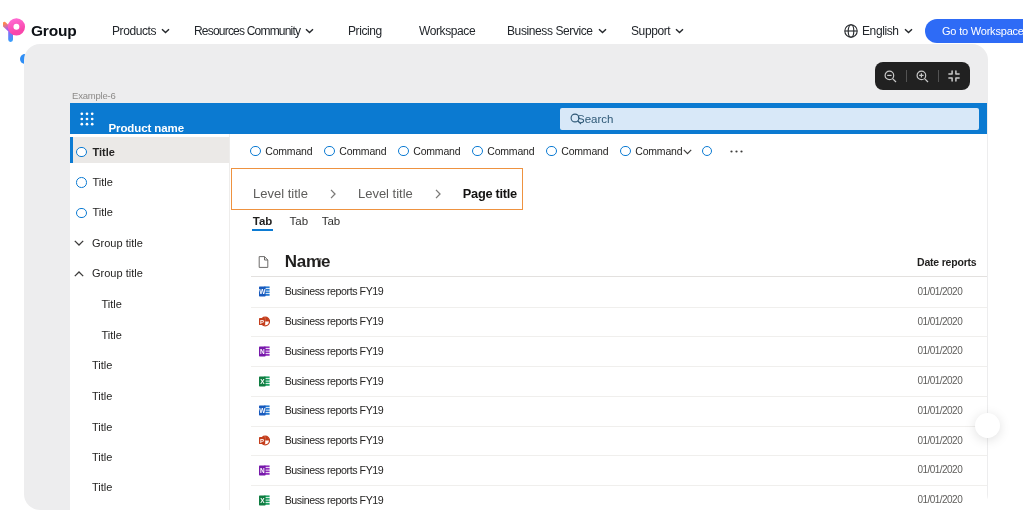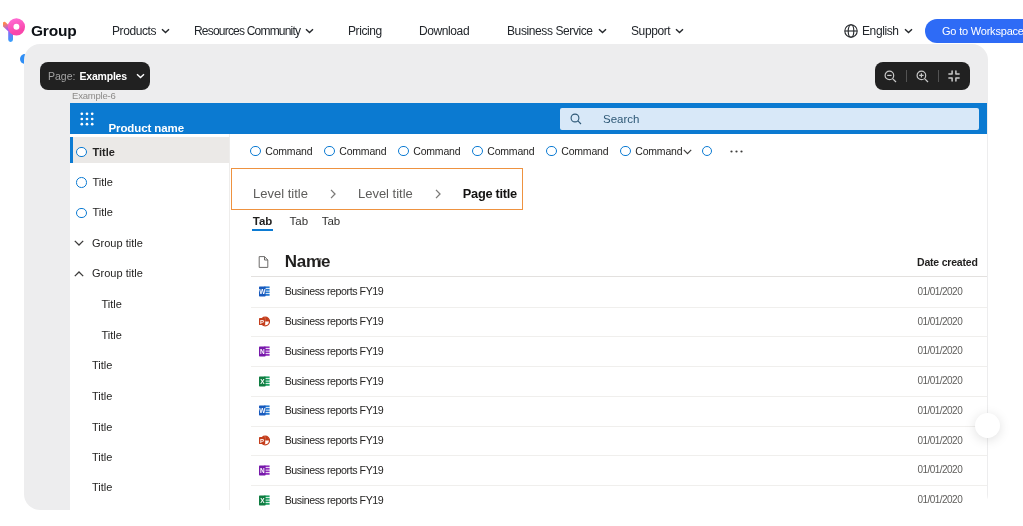--- a/index.html
+++ b/index.html
@@ -55,48 +55,41 @@
 
   <div class="nav-item" style="left:104px;margin-left:8px;">Products
     <svg width="9" height="6" viewBox="0 0 9 6">
         <path d="M1 1.2 L4.5 4.6 L8 1.2" fill="none" stroke="#25282c" stroke-width="1.4"></path>
       </svg></div>
   <div class="nav-item" style="left:194px; letter-spacing:-0.8px;">Resources Community
     <svg width="9" height="6" viewBox="0 0 9 6">
         <path d="M1 1.2 L4.5 4.6 L8 1.2" fill="none" stroke="#25282c" stroke-width="1.4"></path>
       </svg></div>
   <div class="nav-item" style="left:348px;">Pricing</div>
-  <div class="nav-item" style="left:419px;">Download</div>
+  <div class="nav-item" style="left:419px;">Workspace</div>
   <div class="nav-item" style="left:507px;">Business Service
     <svg width="9" height="6" viewBox="0 0 9 6">
         <path d="M1 1.2 L4.5 4.6 L8 1.2" fill="none" stroke="#25282c" stroke-width="1.4"></path>
       </svg></div>
   <div class="nav-item" style="left:631px;">Support
     <svg width="9" height="6" viewBox="0 0 9 6">
         <path d="M1 1.2 L4.5 4.6 L8 1.2" fill="none" stroke="#25282c" stroke-width="1.4"></path>
       </svg></div>
   <svg class="abs" style="left:844px; top:24px;" width="14" height="14" viewBox="0 0 14 14">
     <circle cx="7" cy="7" r="6.2" fill="none" stroke="#25282c" stroke-width="1.1"></circle>
     <ellipse cx="7" cy="7" rx="2.8" ry="6.2" fill="none" stroke="#25282c" stroke-width="1.1"></ellipse>
     <path d="M0.9 7 L13.1 7" stroke="#25282c" stroke-width="1.1"></path>
   </svg>
   <div class="nav-item" style="left:862px;">English
     <svg width="9" height="6" viewBox="0 0 9 6">
         <path d="M1 1.2 L4.5 4.6 L8 1.2" fill="none" stroke="#25282c" stroke-width="1.4"></path>
       </svg></div>
   <div class="abs" style="left:925px; top:18.5px; width:110px; height:24px; background:#2e6bf6;
     border-radius:13px; color:#fff; font-size:11px; letter-spacing:-0.2px; padding-left:17px; line-height:24px; z-index:2;">Go to Workspace</div>
 
-  <div class="pill" style="left:40px; top:62px; width:110px; height:28px; padding-left:8px;">
-    <span style="font-size:10.5px; color:#a3a3a3;">Page:</span>
-    <span style="font-size:10.5px; color:#ffffff; font-weight:bold; letter-spacing:-0.2px; margin-left:4px;">Examples</span>
-    <svg style="margin-left:9px;" width="9" height="6" viewBox="0 0 9 6">
-        <path d="M1 1.2 L4.5 4.6 L8 1.2" fill="none" stroke="#ffffff" stroke-width="1.4"></path>
-      </svg>
-  </div>
   <div class="pill" style="left:875px; top:62px; width:95px; height:28px; padding:0 8.5px; gap:9px;">
     <svg width="13" height="13" viewBox="0 0 13 13">
       <circle cx="5.4" cy="5.4" r="4.3" fill="none" stroke="#c9c9c9" stroke-width="1.2"></circle>
       <path d="M8.6 8.6 L12 12" stroke="#c9c9c9" stroke-width="1.2"></path>
       <path d="M3.2 5.4 L7.6 5.4" stroke="#c9c9c9" stroke-width="1.2"></path>
     </svg>
     <div style="width:1px; height:12px; background:#535353;"></div>
     <svg width="13" height="13" viewBox="0 0 13 13">
       <circle cx="5.4" cy="5.4" r="4.3" fill="none" stroke="#c9c9c9" stroke-width="1.2"></circle>
       <path d="M8.6 8.6 L12 12" stroke="#c9c9c9" stroke-width="1.2"></path>
@@ -123,21 +116,21 @@
           <circle cx="7" cy="12.2" r="1.35"></circle>
           <circle cx="12.2" cy="12.2" r="1.35"></circle>
       </g>
     </svg>
     <div class="t" style="left:38.5px; top:18px; font-size:11.5px; letter-spacing:-0.1px; font-weight:bold; color:#ffffff; line-height:15px;">Product name</div>
     <div class="abs" style="left:490px; top:4.5px; width:419px; height:22px; background:#d8e8f8; border-radius:2px;"></div>
     <svg class="abs" style="left:500px; top:9.5px;" width="12" height="12" viewBox="0 0 12 12">
       <circle cx="5" cy="5" r="3.9" fill="none" stroke="#2e5876" stroke-width="1.1"></circle>
       <path d="M7.9 7.9 L11 11" stroke="#2e5876" stroke-width="1.1"></path>
     </svg>
-    <div class="t" style="left:533px; top:9px; font-size:11.5px; color:#2e5876; line-height:14px;">Search</div>
+    <div class="t" style="left:507px; top:9px; font-size:11.5px; color:#2e5876; line-height:14px;">Search</div>
 
     <div class="abs" style="left:158.5px; top:31px; width:1px; height:376px; background:#eeedec;"></div>
     <div class="abs" style="left:0; top:33.5px; width:159px; height:26.5px; background:#ebe9e7;"></div>
     <div class="abs" style="left:0; top:33.5px; width:2.5px; height:26.5px; background:#0c7bd3;"></div>
     <div class="circ" style="left:6px; top:43.75px;"></div>
     <div class="sb-text" style="left:22.4px; top:42.5px; font-weight:bold;">Title</div>
     <div class="circ" style="left:6px; top:74.15px;"></div>
     <div class="sb-text" style="left:22.4px; top:72.9px;">Title</div>
     <div class="circ" style="left:6px; top:104.55px;"></div>
     <div class="sb-text" style="left:22.4px; top:103.3px;">Title</div>
@@ -198,21 +191,21 @@
     <div class="abs" style="left:182.3px; top:125.5px; width:21px; height:2.8px; background:#0c7bd3;"></div>
 
     <svg class="abs" style="left:187.8px; top:153px;" width="11" height="12" viewBox="0 0 11 12">
       <path d="M1.2 0.6 H6.5 L9.8 4 V11.4 H1.2 Z" fill="none" stroke="#6d6c6a" stroke-width="1"></path>
       <path d="M6.5 0.6 V4 H9.8" fill="none" stroke="#6d6c6a" stroke-width="1"></path>
     </svg>
     <div class="t" style="left:214.7px; top:152px; font-size:17px; letter-spacing:-0.2px; font-weight:bold; color:#201f1e; line-height:14px;">Name</div>
     <svg class="abs" style="left:246.5px; top:153.5px;" width="7" height="11" viewBox="0 0 7 11">
         <path d="M3.5 1 L3.5 10 M0.8 3.8 L3.5 1 L6.2 3.8" fill="none" stroke="#8a8886" stroke-width="1"></path>
       </svg>
-    <div class="t" style="left:847px; top:152.5px; font-size:10.5px; letter-spacing:-0.2px; font-weight:bold; color:#201f1e; line-height:13px;">Date created</div>
+    <div class="t" style="left:847px; top:152.5px; font-size:10.5px; letter-spacing:-0.2px; font-weight:bold; color:#201f1e; line-height:13px;">Date reports</div>
     <div class="row-sep" style="left:181px; top:173.3px; width:735.5px; background:#e3e1df;"></div>
     <svg class="abs" style="left:188.5px; top:183.3px;" width="11" height="11" viewBox="0 0 11 11">
         <g fill="#2b7cd3">
           <rect x="5.4" y="0.4" width="5.2" height="1.8"></rect>
           <rect x="5.4" y="3" width="5.2" height="1.7"></rect>
           <rect x="5.4" y="5.5" width="5.2" height="1.7"></rect>
           <rect x="5.4" y="8" width="5.2" height="1.8"></rect>
         </g>
         <rect x="0" y="0.6" width="6.6" height="9.8" rx="0.7" fill="#185abd"></rect>
         <text x="3.3" y="8" font-size="6.5" font-weight="bold" fill="#fff" text-anchor="middle" font-family="Liberation Sans, sans-serif">W</text>

